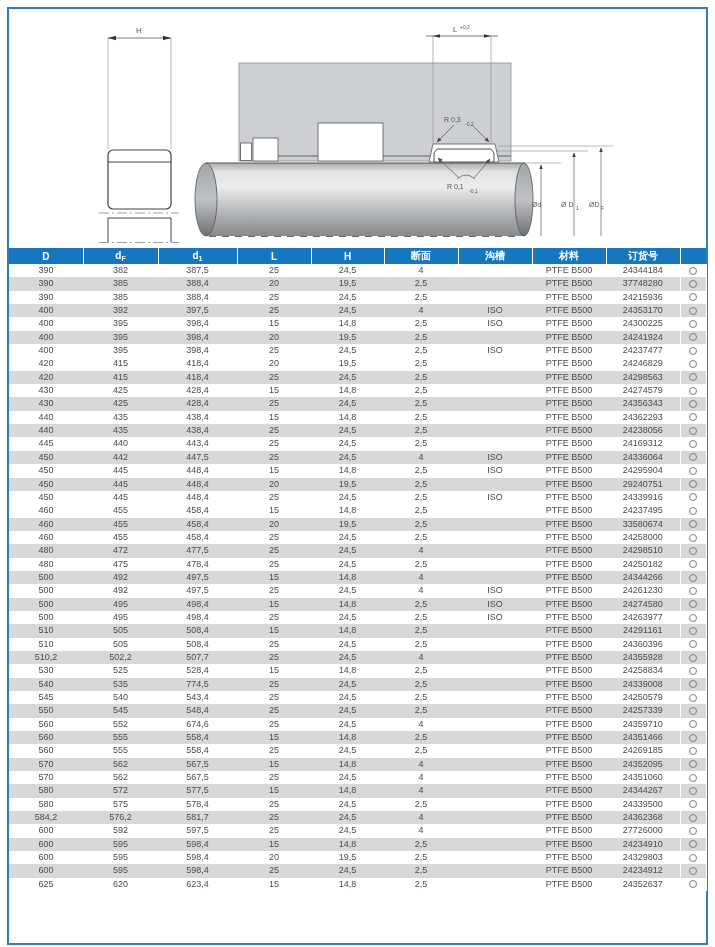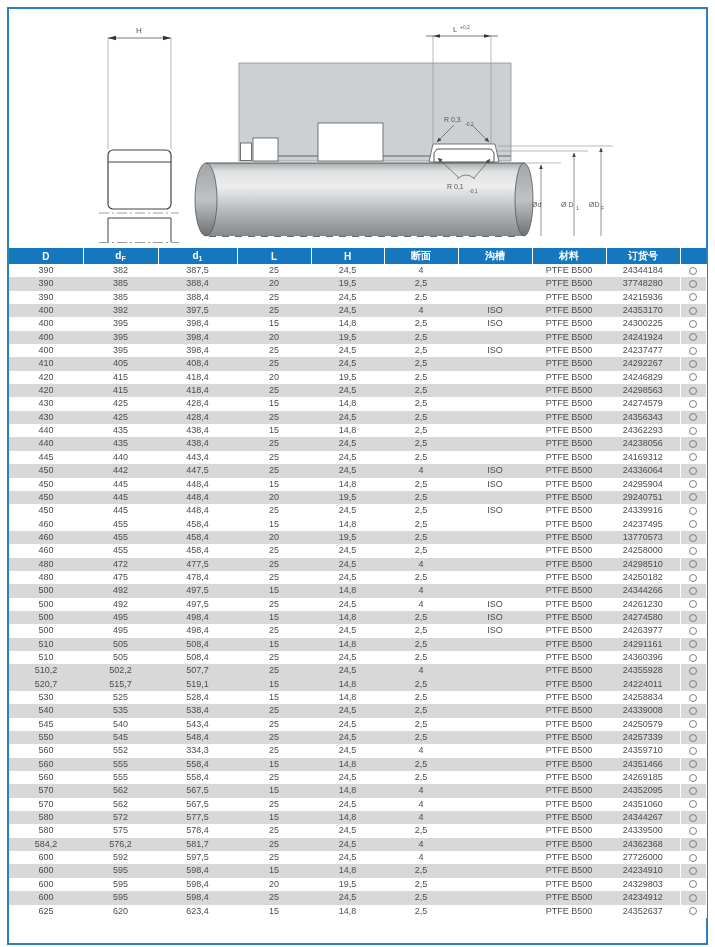--- a/index.html
+++ b/index.html
@@ -225,32 +225,20 @@
           <td>395</td>
           <td>398,4</td>
           <td>25</td>
           <td>24,5</td>
           <td>2,5</td>
           <td>ISO</td>
           <td>PTFE B500</td>
           <td>24237477</td>
           <td class="stat"><span class="circle"></span></td>
         </tr>
-        <tr class="alt">
-          <td>410</td>
-          <td>405</td>
-          <td>408,4</td>
-          <td>25</td>
-          <td>24,5</td>
-          <td>2,5</td>
-          <td></td>
-          <td>PTFE B500</td>
-          <td>24292267</td>
-          <td class="stat"><span class="circle"></span></td>
-        </tr>
         <tr>
           <td>420</td>
           <td>415</td>
           <td>418,4</td>
           <td>20</td>
           <td>19,5</td>
           <td>2,5</td>
           <td></td>
           <td>PTFE B500</td>
           <td>24246829</td>
@@ -390,21 +378,21 @@
         </tr>
         <tr class="alt">
           <td>460</td>
           <td>455</td>
           <td>458,4</td>
           <td>20</td>
           <td>19,5</td>
           <td>2,5</td>
           <td></td>
           <td>PTFE B500</td>
-          <td>13770573</td>
+          <td>33580674</td>
           <td class="stat"><span class="circle"></span></td>
         </tr>
         <tr>
           <td>460</td>
           <td>455</td>
           <td>458,4</td>
           <td>25</td>
           <td>24,5</td>
           <td>2,5</td>
           <td></td>
@@ -513,48 +501,36 @@
           <td>502,2</td>
           <td>507,7</td>
           <td>25</td>
           <td>24,5</td>
           <td>4</td>
           <td></td>
           <td>PTFE B500</td>
           <td>24355928</td>
           <td class="stat"><span class="circle"></span></td>
         </tr>
-        <tr class="alt">
-          <td>520,7</td>
-          <td>515,7</td>
-          <td>519,1</td>
-          <td>15</td>
-          <td>14,8</td>
-          <td>2,5</td>
-          <td></td>
-          <td>PTFE B500</td>
-          <td>24224011</td>
-          <td class="stat"><span class="circle"></span></td>
-        </tr>
         <tr>
           <td>530</td>
           <td>525</td>
           <td>528,4</td>
           <td>15</td>
           <td>14,8</td>
           <td>2,5</td>
           <td></td>
           <td>PTFE B500</td>
           <td>24258834</td>
           <td class="stat"><span class="circle"></span></td>
         </tr>
         <tr class="alt">
           <td>540</td>
           <td>535</td>
-          <td>538,4</td>
+          <td>774,5</td>
           <td>25</td>
           <td>24,5</td>
           <td>2,5</td>
           <td></td>
           <td>PTFE B500</td>
           <td>24339008</td>
           <td class="stat"><span class="circle"></span></td>
         </tr>
         <tr>
           <td>545</td>
@@ -576,21 +552,21 @@
           <td>24,5</td>
           <td>2,5</td>
           <td></td>
           <td>PTFE B500</td>
           <td>24257339</td>
           <td class="stat"><span class="circle"></span></td>
         </tr>
         <tr>
           <td>560</td>
           <td>552</td>
-          <td>334,3</td>
+          <td>674,6</td>
           <td>25</td>
           <td>24,5</td>
           <td>4</td>
           <td></td>
           <td>PTFE B500</td>
           <td>24359710</td>
           <td class="stat"><span class="circle"></span></td>
         </tr>
         <tr class="alt">
           <td>560</td>

